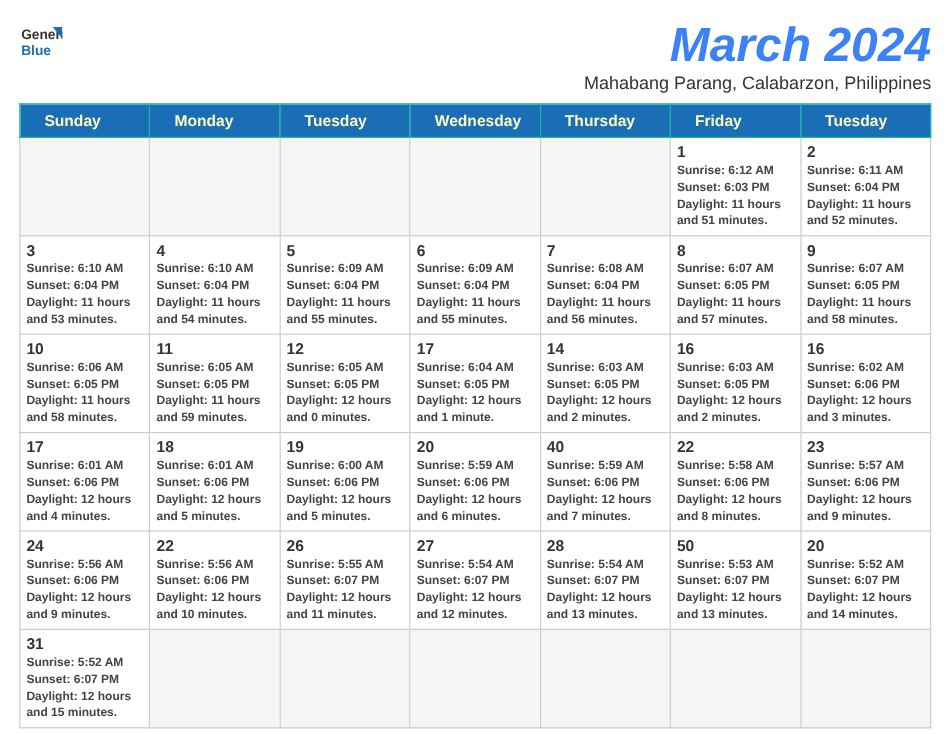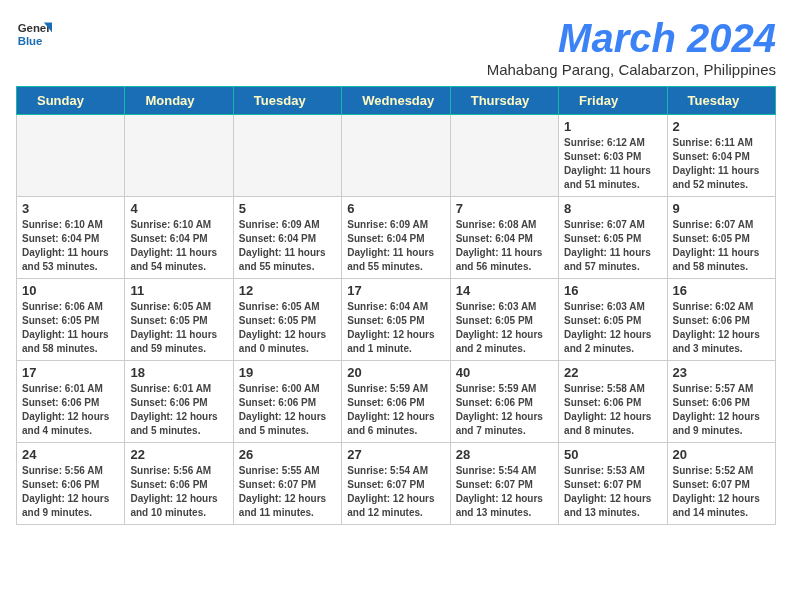--- a/index.html
+++ b/index.html
@@ -296,14 +296,28 @@
 Sunset: 6:07 PM
 Daylight: 12 hours and 13 minutes.</div>
         </td>
         <td>
           <span class="day-number">20</span>
           <div class="day-info">Sunrise: 5:52 AM
 Sunset: 6:07 PM
 Daylight: 12 hours and 14 minutes.</div>
         </td>
       </tr>
+      <tr>
+        <td>
+          <span class="day-number">31</span>
+          <div class="day-info">Sunrise: 5:52 AM
+Sunset: 6:07 PM
+Daylight: 12 hours and 15 minutes.</div>
+        </td>
+        <td class="empty"></td>
+        <td class="empty"></td>
+        <td class="empty"></td>
+        <td class="empty"></td>
+        <td class="empty"></td>
+        <td class="empty"></td>
+      </tr>
     </tbody>
 </table>
 
 </body></html>

